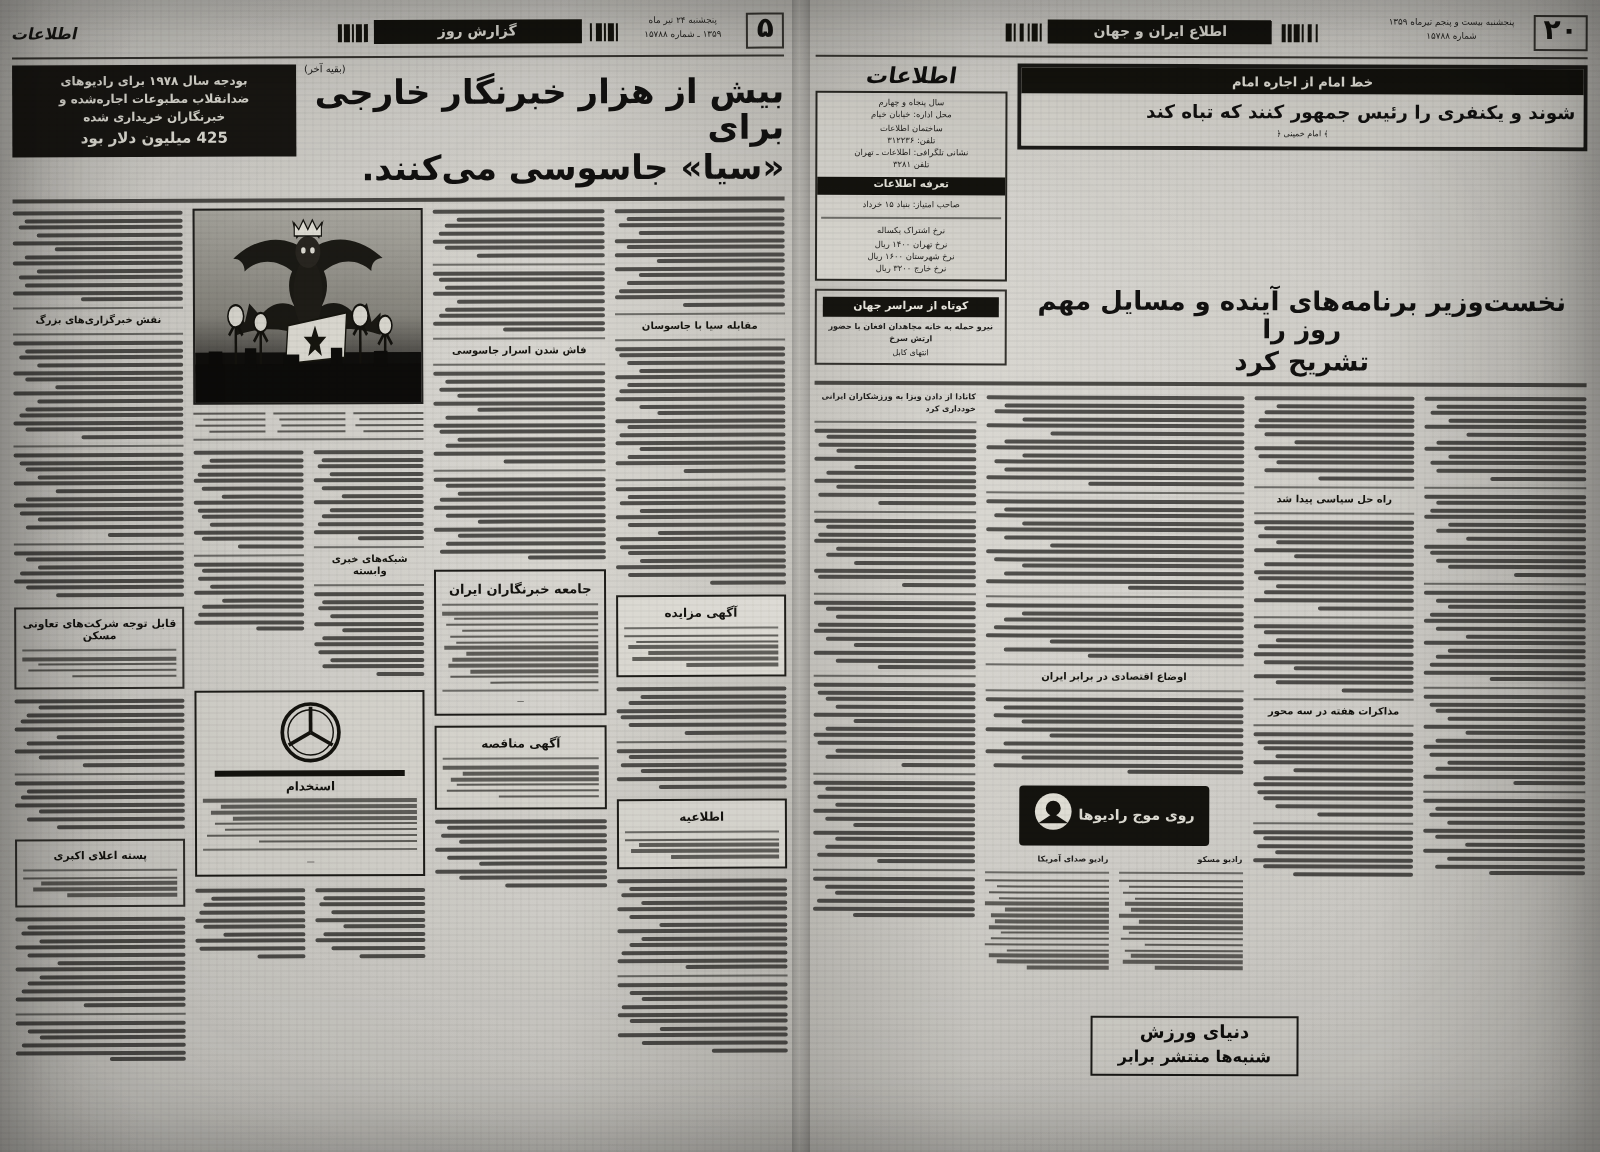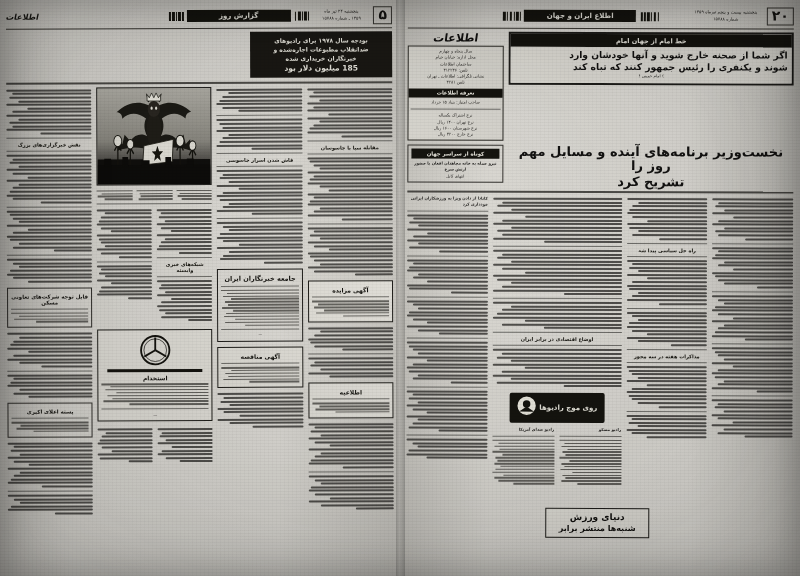--- a/index.html
+++ b/index.html
@@ -128,26 +128,31 @@
               <i style="width:1.3px"></i>
           </div>
         </div>
         <div style="width:40px;text-align:left;">
           <div style="font-size:8px;font-weight:bold;color:#1a1915;transform:skewX(-12deg);letter-spacing:-1px;">اطلاعات</div>
         </div>
       </div>
 
       <div style="display:flex;direction:rtl;gap:4px;margin-top:3px;align-items:flex-start;">
 
+        <div style="flex:1;">
+          <div class="kicker" style="text-align:left;margin-bottom:1px;">(بقیه آخر)</div>
+          <div class="hl" style="font-size:17px;">بیش از هزار خبرنگار خارجی برای</div>
+          <div class="hl" style="font-size:17px;margin-top:2px;">«سیا» جاسوسی می‌کنند.</div>
+        </div>
 
         <div class="invbox" style="width:132px;">
           <div style="font-size:6px;line-height:1.5;font-weight:bold;">بودجه سال ۱۹۷۸ برای رادیوهای</div>
           <div style="font-size:6px;line-height:1.5;font-weight:bold;">ضدانقلاب مطبوعات اجاره‌شده و</div>
           <div style="font-size:6px;line-height:1.5;font-weight:bold;">خبرنگاران خریداری شده</div>
-          <div style="font-size:7.5px;line-height:1.5;font-weight:bold;">185 میلیون دلار بود</div>
+          <div style="font-size:7.5px;line-height:1.5;font-weight:bold;">425 میلیون دلار بود</div>
         </div>
       </div>
 
       <div class="rule thick" style="margin-top:4px;"></div>
 
       <div class="cols" style="margin-top:3px;">
 
         <div class="col">
           <div class="ln s1"></div>
             <div class="ln s2"></div>
@@ -681,23 +686,22 @@
               <i style="width:2.2px"></i>
           </div>
         </div>
         <div style="width:64px;"></div>
       </div>
 
       <div style="display:flex;direction:rtl;gap:5px;margin-top:3px;align-items:flex-start;">
 
         <div style="flex:1;">
           <div class="boxed" style="padding:0;border-width:2px;">
-            <div class="secthead">خط امام از جهان امام</div>
+            <div class="secthead">خط امام از اجاره امام</div>
             <div style="padding:3px 4px 4px 4px;background:#e2e0d9;">
-              <div class="hl" style="font-size:9.2px;">اگر شما از صحنه خارج شوید و آنها خودشان وارد</div>
               <div class="hl" style="font-size:9.2px;margin-top:2px;">شوند و یکنفری را رئیس جمهور کنند که تباه کند</div>
               <div class="cap" style="margin-top:2px;">﴾ امام خمینی ﴿</div>
             </div>
           </div>
         </div>
 
         <div style="width:96px;">
           <div style="text-align:center;">
             <div style="font-size:11px;font-weight:bold;color:#121110;letter-spacing:-1px;transform:skewX(-8deg);">اطلاعات</div>
           </div>

